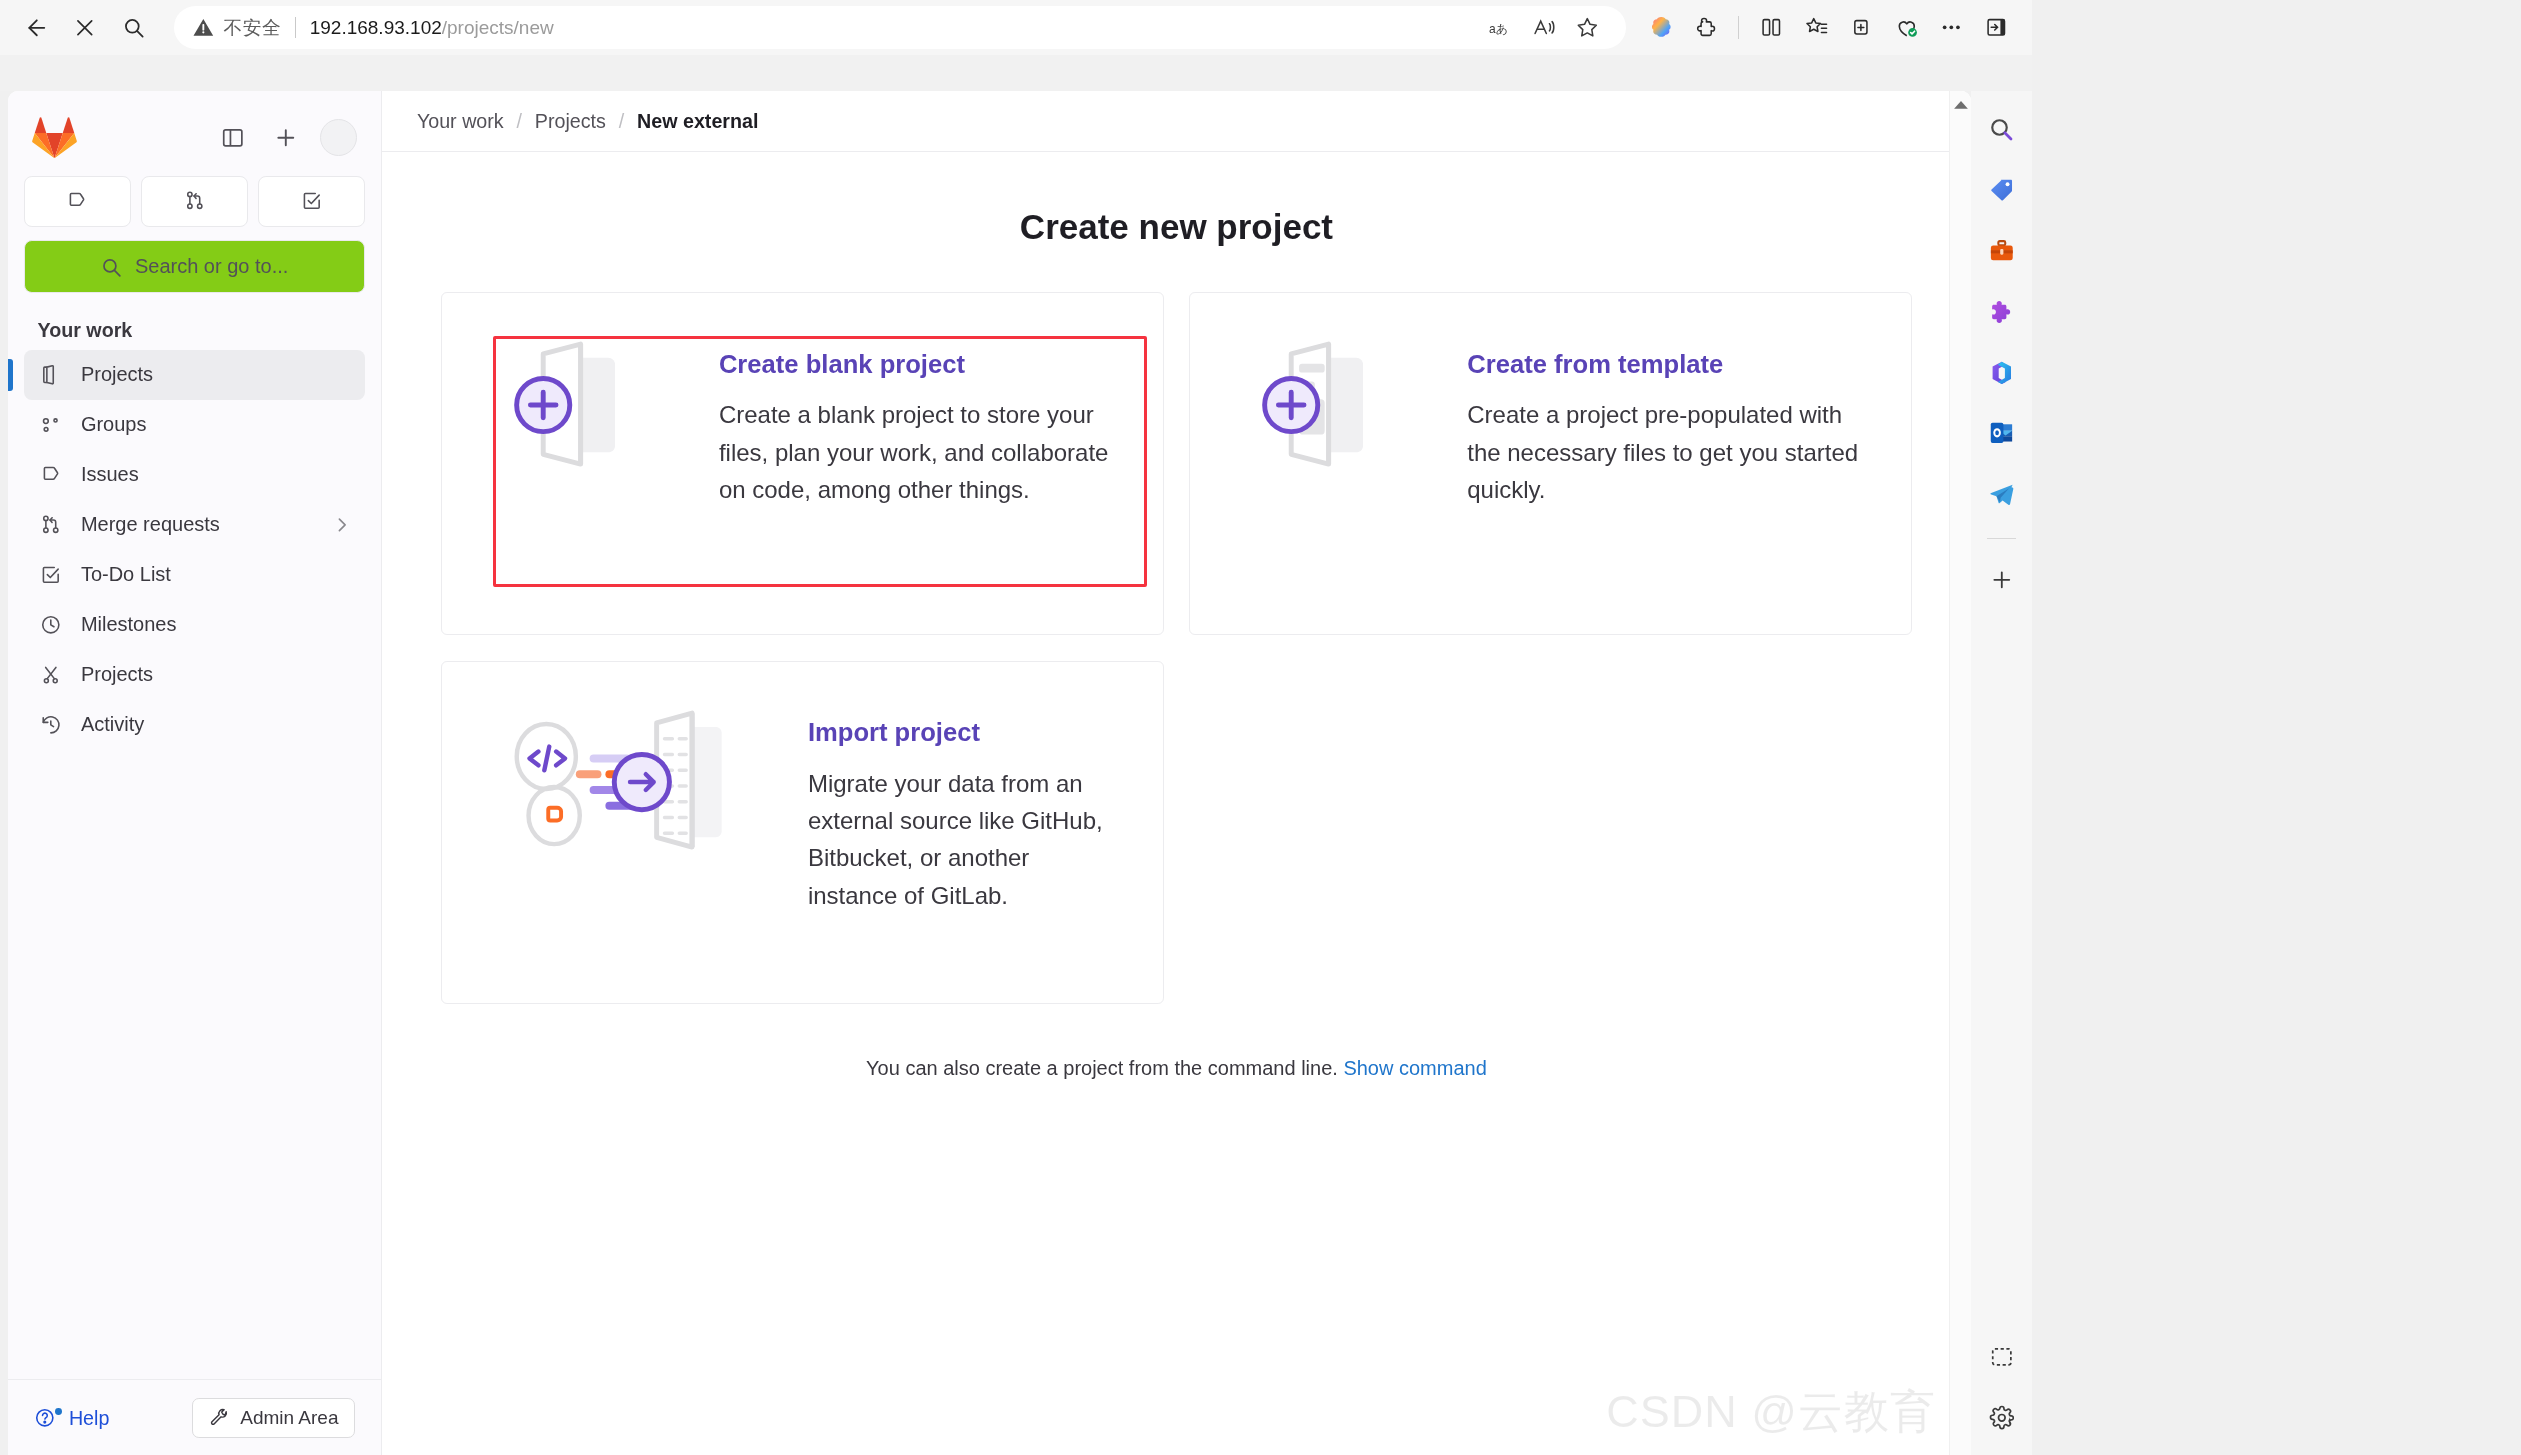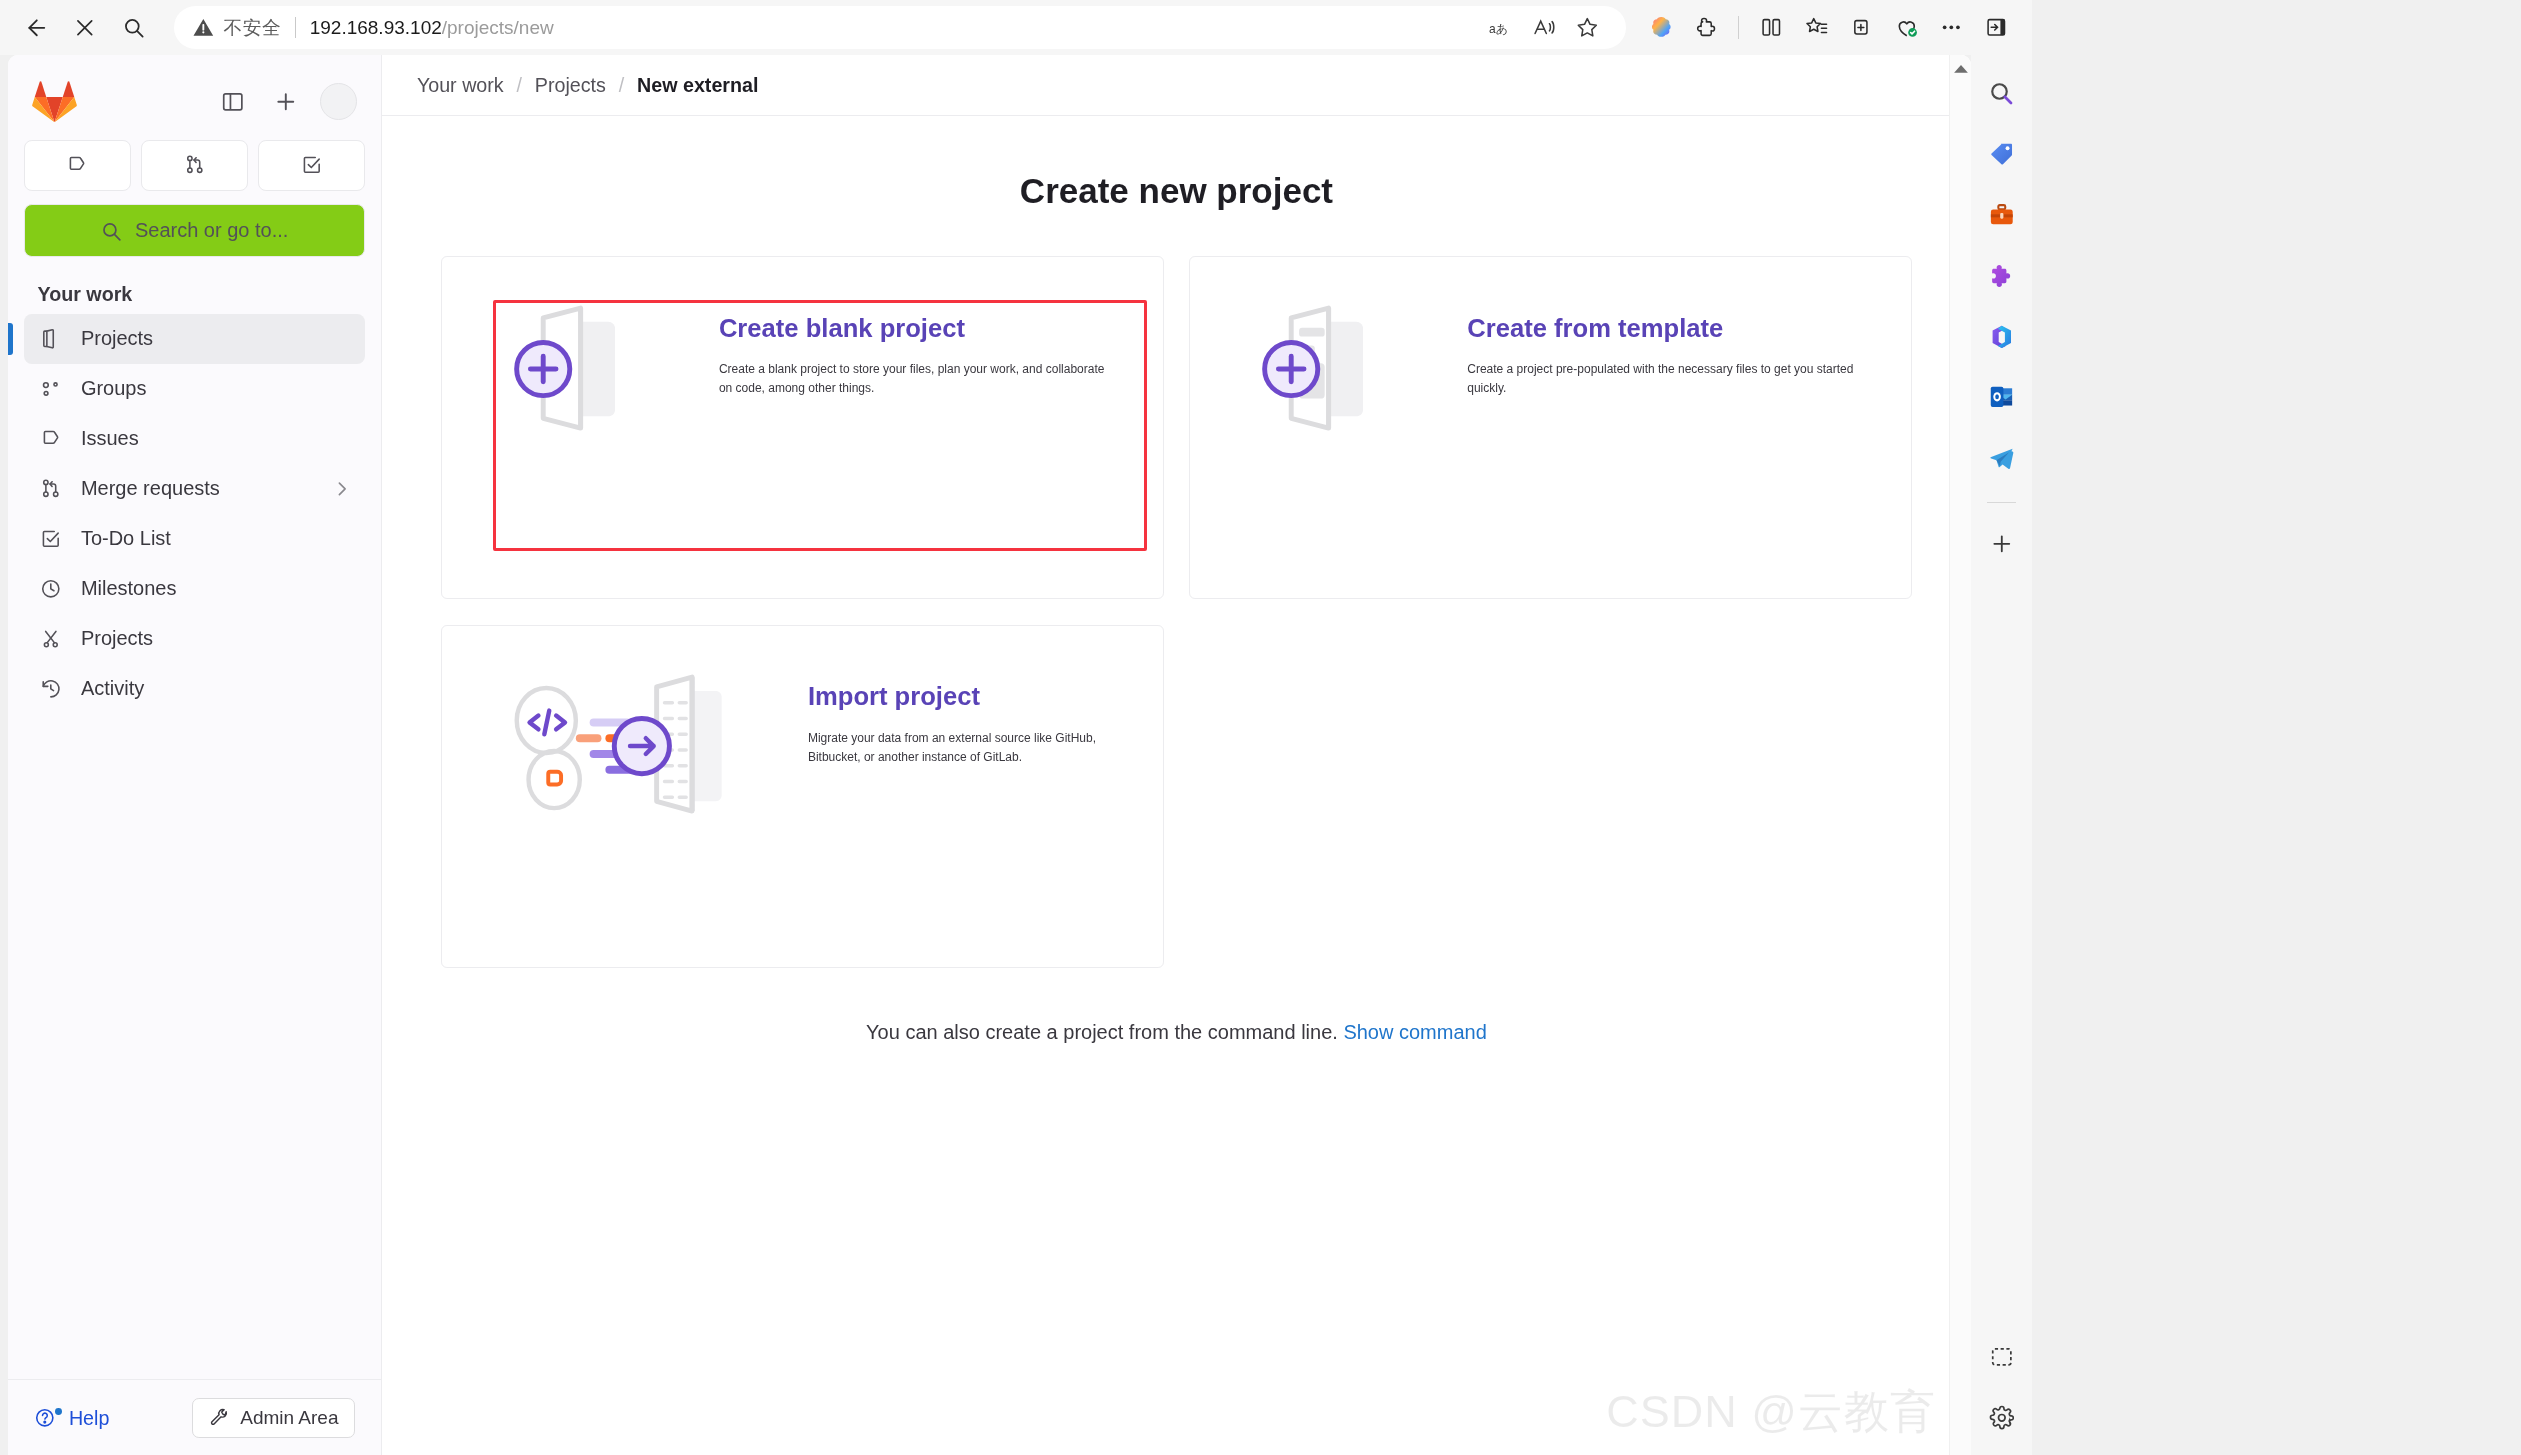--- a/index.html
+++ b/index.html
@@ -4,21 +4,21 @@
 <style>
   * { box-sizing: border-box; margin: 0; padding: 0; }
   html, body {
     width: 2522px; height: 1456px;
     font-family: "Liberation Sans", sans-serif;
     background: #f0f0f0;
     overflow: hidden;
   }
 
   
-  .browser { width: 2032px; height: 1456px; display: flex; flex-direction: column; background: #f1f1f1; }
+  .browser { width: 2032px; height: 1456px; display: flex; flex-direction: column; background: #f1f1f1; gap: 36px; }
 
   .toolbar {
     height: 55px; flex: 0 0 55px;
     display: flex; align-items: center;
     background: #f6f6f6;
     padding: 0 13.8px;
     gap: 3.9px;
   }
   .nav-btn {
     width: 45px; height: 45px; border-radius: 5.9px;
@@ -206,21 +206,21 @@
     pointer-events: none;
   }
 
   .card-illu { flex: 0 0 197px; height: 148px; display: flex; align-items: center; justify-content: center; }
   .card-illu.wide { flex: 0 0 286px; height: 167px; }
   .card-body { flex: 1 1 auto; min-width: 0; padding-top: 13.8px; }
   .card-title {
     font-size: 25.6px; font-weight: 700; color: #5943b6;
     margin-bottom: 17.7px;
   }
-  .card-desc { font-size: 12px; line-height: 1.55; color: #3a383f; }
+  .card-desc { font-size: 24px; line-height: 1.55; color: #3a383f; }
 
   .cmdline {
     text-align: center;
     margin-top: 53px;
     font-size: 20px;
     color: #3a383f;
   }
   .cmdline a { color: #1f75cb; text-decoration: none; }
 
   

